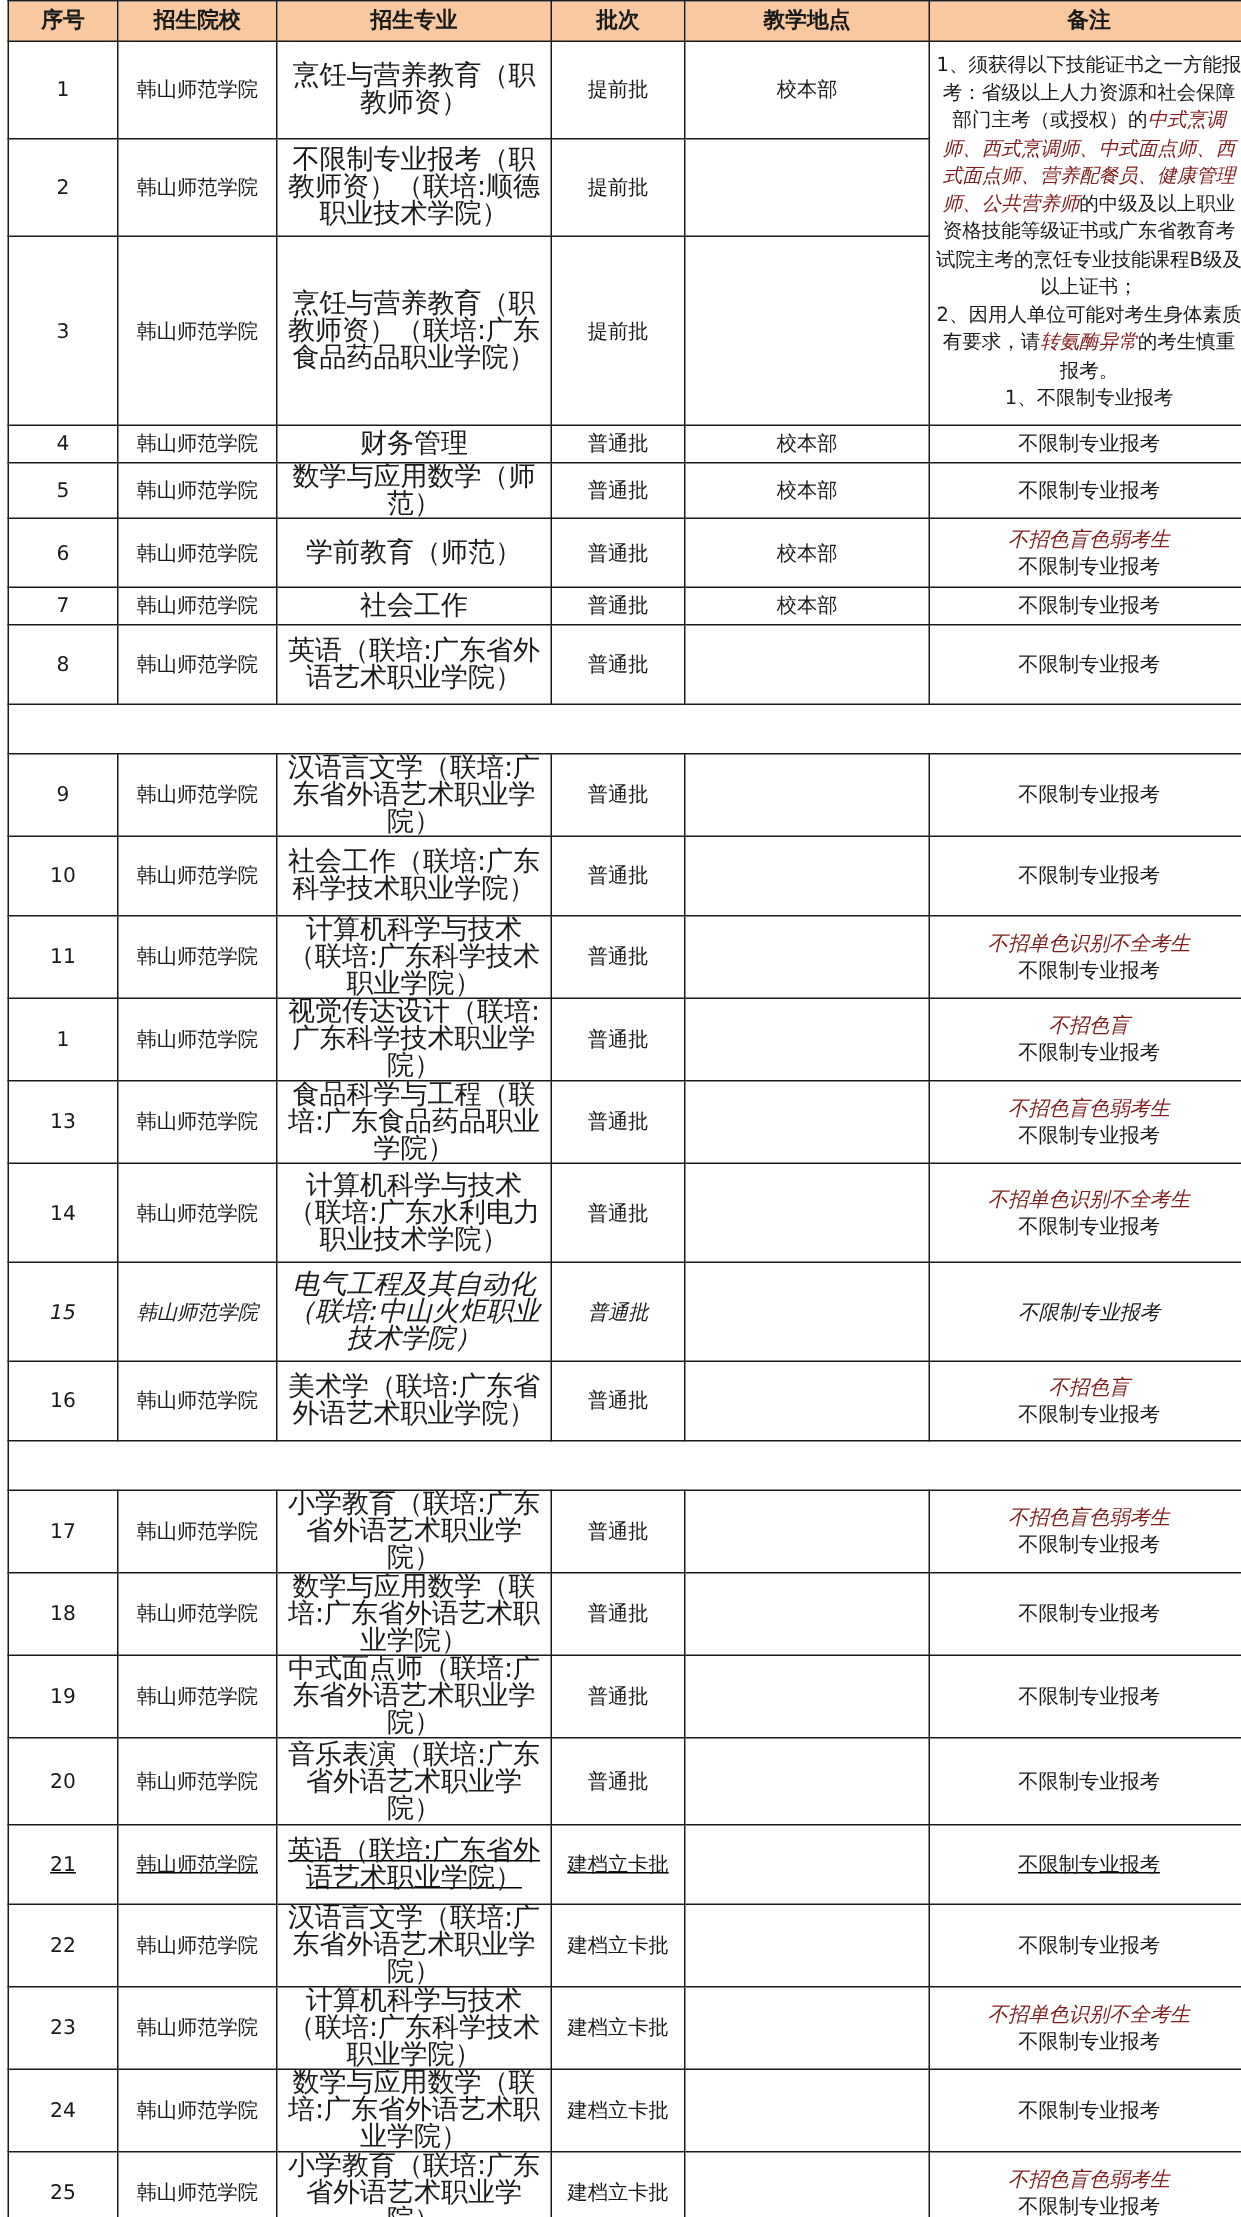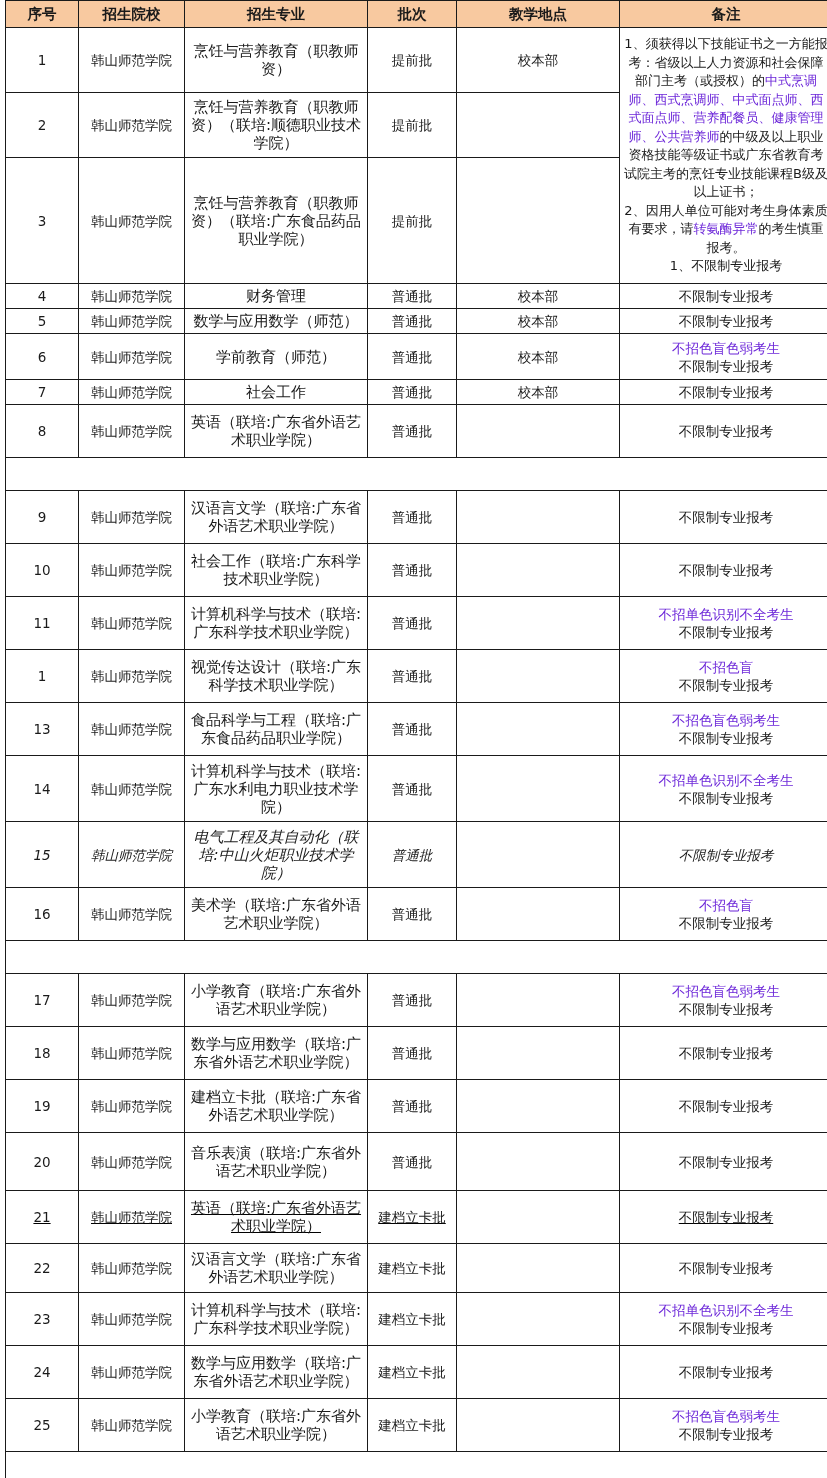--- a/index.html
+++ b/index.html
@@ -1,21 +1,21 @@
 <!DOCTYPE html>
 <html><head>
 <meta charset="utf-8">
 <style>
   html, body { margin:0; padding:0; background:#ffffff; }
   body { width:827px; height:1478px; overflow:hidden; font-family:"DejaVu Sans", sans-serif; }
   table { border-collapse:collapse; table-layout:fixed; width:827px; position:absolute; left:5px; top:0; }
   td, th { border:1.5px solid #1a1a1a; text-align:center; vertical-align:middle; padding:0 3px; font-size:13.5px; line-height:18px; color:#1a1a1a; overflow:hidden; }
   th { background:#f8c9a0; font-weight:bold; font-size:14.5px; height:26px; color:#1a1a1a; }
-  .red { color:#6d28d9; }
-  .major { font-size:15px; }
+  .red { color:#7f1d1d;font-style:italic; }
+  .major { font-size:18px; }
   .remark-main { font-size:13px; line-height:18.5px; }
   .blank td { border-left:1.5px solid #1a1a1a; }
 </style>
 </head>
 <body>
 
 <table>
   <colgroup>
     <col style="width:73px">
       <col style="width:106px">
@@ -39,21 +39,21 @@
     <td>1</td>
     <td>韩山师范学院</td>
     <td class="major">烹饪与营养教育（职教师资）</td>
     <td>提前批</td>
     <td>校本部</td>
     <td rowspan="3" class="remark-main"><span>1、须获得以下技能证书之一方能报考：省级以上人力资源和社会保障部门主考（或授权）的</span><span class="red">中式烹调师、西式烹调师、中式面点师、西式面点师、营养配餐员、健康管理师、公共营养师</span><span>的中级及以上职业资格技能等级证书或广东省教育考试院主考的烹饪专业技能课程B级及以上证书；</span><br><span>2、因用人单位可能对考生身体素质有要求，请</span><span class="red">转氨酶异常</span><span>的考生慎重报考。</span><br><span>1、不限制专业报考</span></td>
   </tr>
       <tr style="height: 65px;">
     <td>2</td>
     <td>韩山师范学院</td>
-    <td class="major">烹饪与营养教育（职教师资）（联培:顺德职业技术学院）</td>
+    <td class="major">不限制专业报考（职教师资）（联培:顺德职业技术学院）</td>
     <td>提前批</td>
     <td></td>
 
   </tr>
       <tr style="height: 126px;">
     <td>3</td>
     <td>韩山师范学院</td>
     <td class="major">烹饪与营养教育（职教师资）（联培:广东食品药品职业学院）</td>
     <td>提前批</td>
     <td></td>
@@ -218,21 +218,21 @@
     <td class="major">数学与应用数学（联培:广东省外语艺术职业学院）</td>
     <td>普通批</td>
     <td></td>
     <td>
           <div>不限制专业报考</div>
         </td>
   </tr>
       <tr style="height: 53px;">
     <td>19</td>
     <td>韩山师范学院</td>
-    <td class="major">建档立卡批（联培:广东省外语艺术职业学院）</td>
+    <td class="major">中式面点师（联培:广东省外语艺术职业学院）</td>
     <td>普通批</td>
     <td></td>
     <td>
           <div>不限制专业报考</div>
         </td>
   </tr>
       <tr style="height: 58px;">
     <td>20</td>
     <td>韩山师范学院</td>
     <td class="major">音乐表演（联培:广东省外语艺术职业学院）</td>

